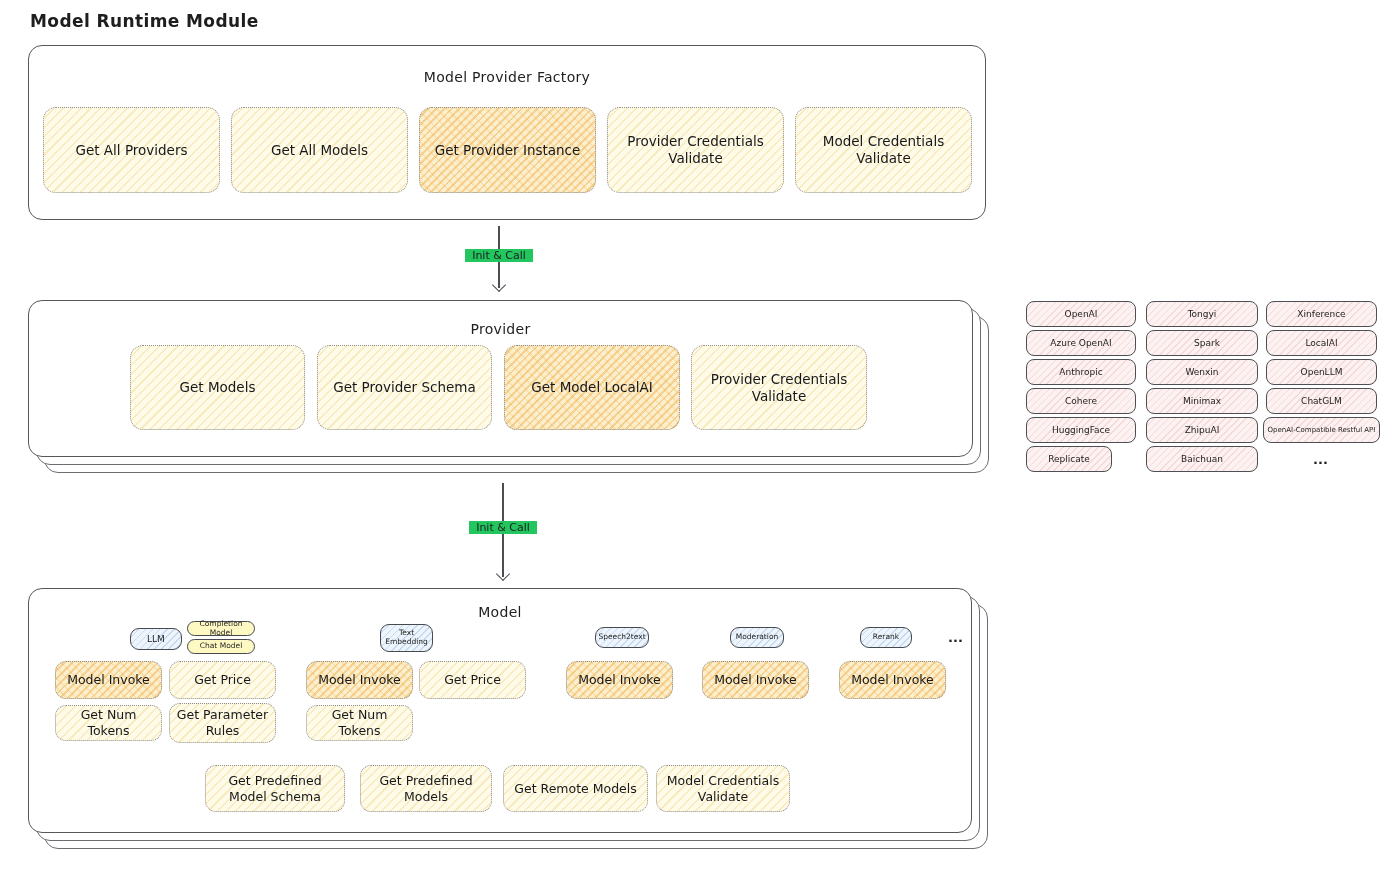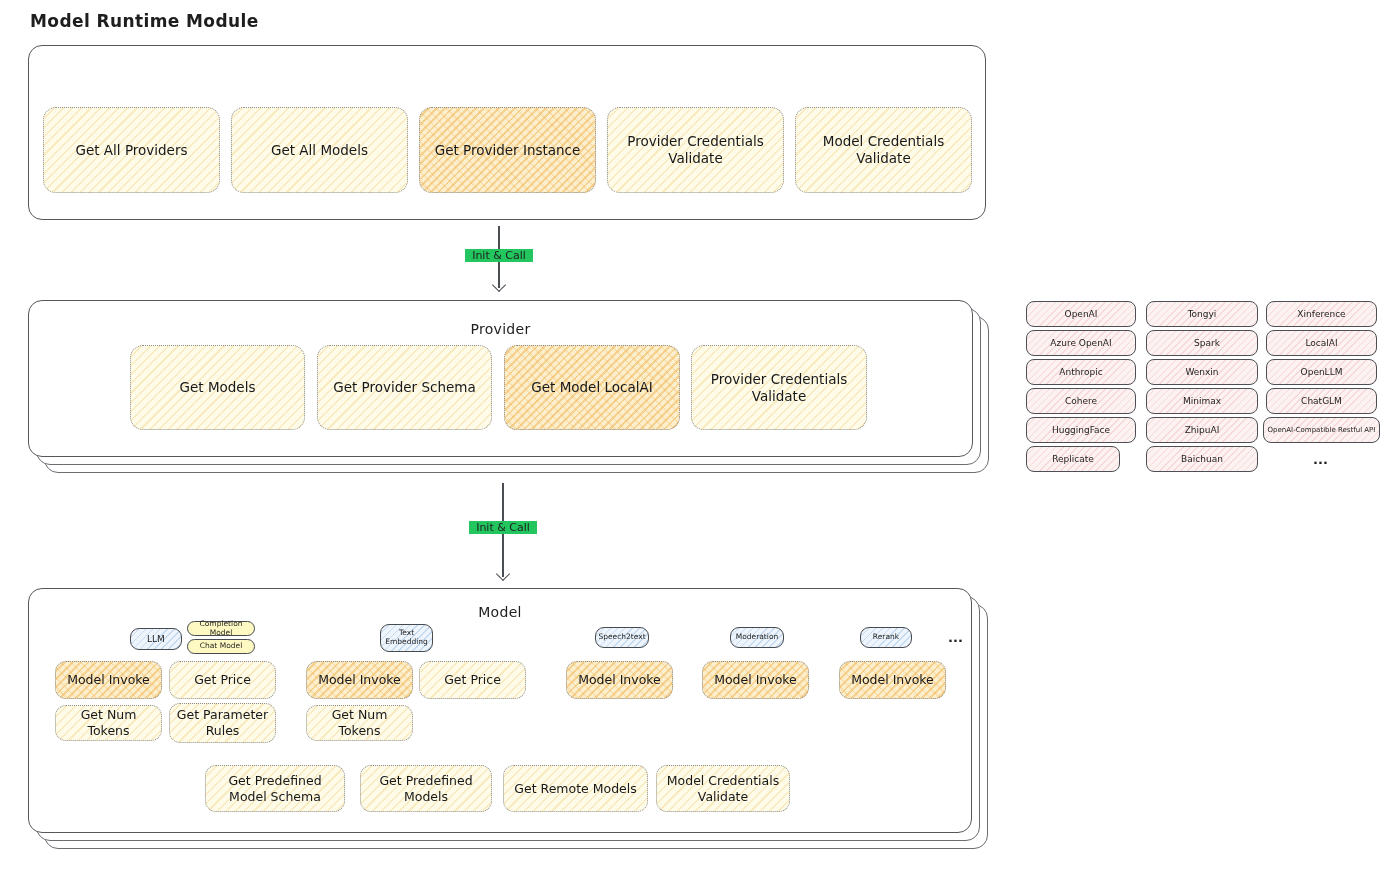--- a/index.html
+++ b/index.html
@@ -60,20 +60,21 @@
   .ellipsis { position:absolute; font-size:13px; font-weight:600; color:#1e1e1e; }
 </style>
 </head>
 <body>
 
 <div id="canvas">
 
   <div class="abs page-title" style="left:30px; top:11px;">Model Runtime Module</div>
 
   <div class="bigbox" style="left:28px; top:45px; width:958px; height:175px;"></div>
+  <div class="box-title" style="left:28px; top:69px; width:958px;">Model Provider Factory</div>
 
   <div class="btn yellow" style="left:43px;  top:107px; width:177px; height:86px;">Get All Providers</div>
   <div class="btn yellow" style="left:231px; top:107px; width:177px; height:86px;">Get All Models</div>
   <div class="btn orange" style="left:419px; top:107px; width:177px; height:86px;">Get Provider Instance</div>
   <div class="btn yellow" style="left:607px; top:107px; width:177px; height:86px;">Provider Credentials Validate</div>
   <div class="btn yellow" style="left:795px; top:107px; width:177px; height:86px;">Model Credentials Validate</div>
 
   <div class="vline" style="left:498px; top:226px; height:62px;"></div>
   <div class="arrowhead" style="left:494px; top:280px;"></div>
   <div class="arrow-label" style="left:465px; top:249px; width:68px;">Init &amp; Call</div>
@@ -101,21 +102,21 @@
   <div class="chip" style="left:1266px; top:359px; width:111px; height:26px;">OpenLLM</div>
 
   <div class="chip" style="left:1026px; top:388px; width:110px; height:26px;">Cohere</div>
   <div class="chip" style="left:1146px; top:388px; width:112px; height:26px;">Minimax</div>
   <div class="chip" style="left:1266px; top:388px; width:111px; height:26px;">ChatGLM</div>
 
   <div class="chip" style="left:1026px; top:417px; width:110px; height:26px;">HuggingFace</div>
   <div class="chip" style="left:1146px; top:417px; width:112px; height:26px;">ZhipuAI</div>
   <div class="chip" style="left:1263px; top:417px; width:117px; height:26px; font-size:7px;">OpenAI-Compatible Restful API</div>
 
-  <div class="chip" style="left:1026px; top:446px; width:94px; height:26px;">Replicate</div>
+  <div class="chip" style="left:1026px; top:446px; width:86px; height:26px;">Replicate</div>
   <div class="chip" style="left:1146px; top:446px; width:112px; height:26px;">Baichuan</div>
   <div class="ellipsis" style="left:1313px; top:452px;">...</div>
 
   <div class="vline" style="left:502px; top:483px; height:94px;"></div>
   <div class="arrowhead" style="left:498px; top:569px;"></div>
   <div class="arrow-label" style="left:469px; top:521px; width:68px;">Init &amp; Call</div>
 
   <div class="ghost" style="left:44px; top:604px; width:944px; height:245px;"></div>
   <div class="ghost" style="left:36px; top:596px; width:944px; height:245px;"></div>
   <div class="bigbox" style="left:28px; top:588px; width:944px; height:245px;"></div>

